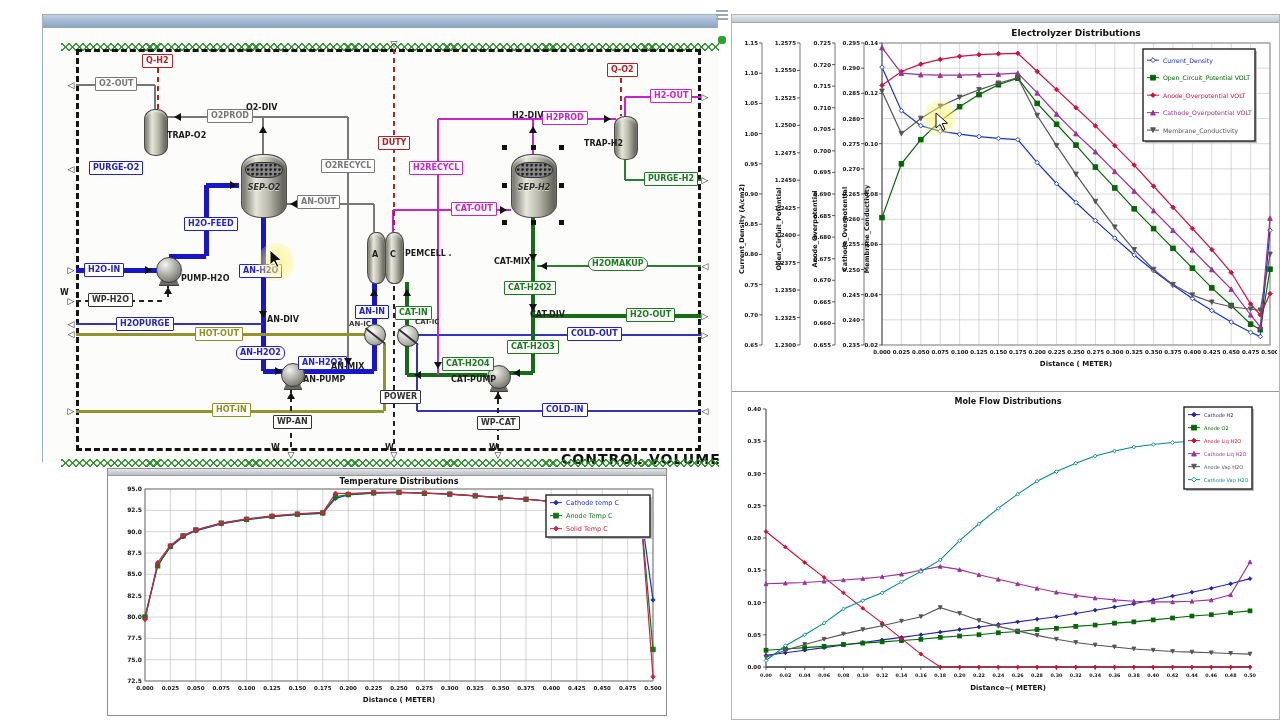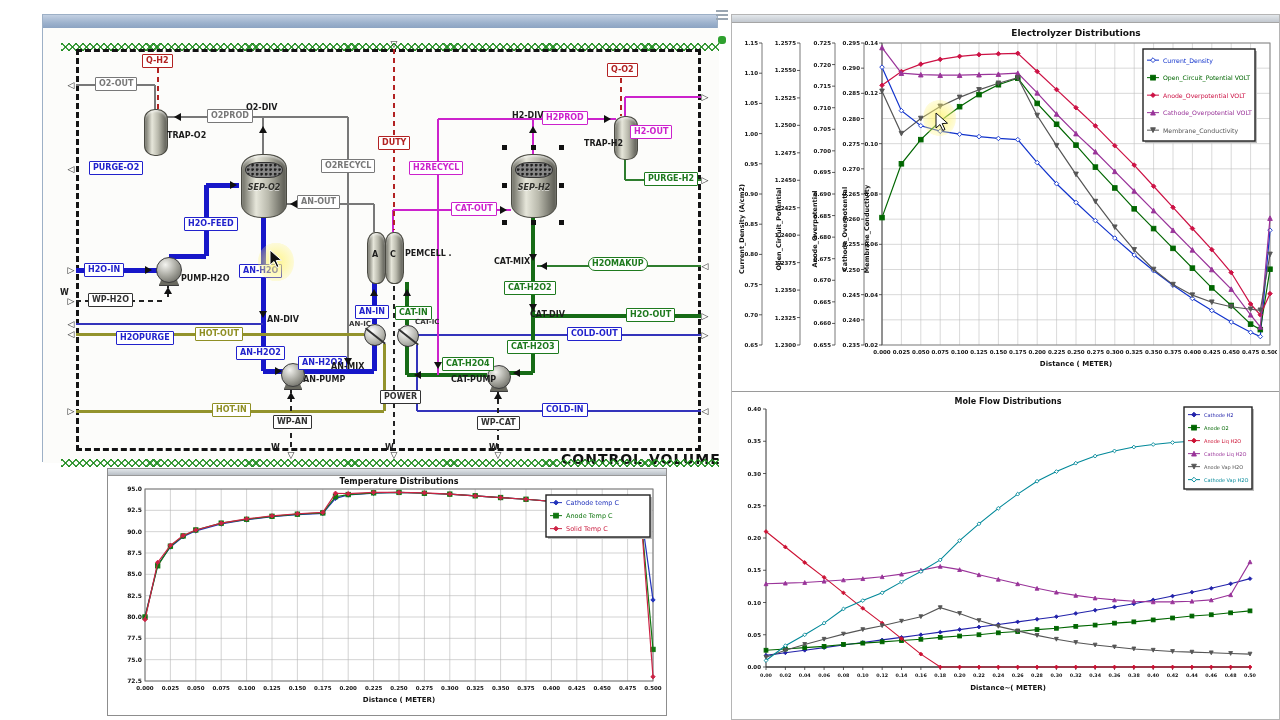--- a/index.html
+++ b/index.html
@@ -142,37 +142,37 @@
         <div class="slabel" style="left: 164px; top: 81px; border-color: rgb(120, 120, 120); color: rgb(120, 120, 120);">O2PROD</div>
         <div class="slabel" style="left: 46px; top: 133px; border-color: rgb(34, 34, 204); color: rgb(34, 34, 204);">PURGE-O2</div>
         <div class="slabel" style="left: 141px; top: 189px; border-color: rgb(34, 34, 204); color: rgb(34, 34, 204);">H2O-FEED</div>
         <div class="slabel" style="left: 254px; top: 167px; border-color: rgb(120, 120, 120); color: rgb(120, 120, 120);">AN-OUT</div>
         <div class="slabel" style="left: 278px; top: 131px; border-color: rgb(120, 120, 120); color: rgb(120, 120, 120);">O2RECYCL</div>
         <div class="slabel" style="left: 335px; top: 108px; border-color: rgb(178, 34, 34); color: rgb(178, 34, 34);">DUTY</div>
         <div class="slabel" style="left: 366px; top: 133px; border-color: rgb(204, 34, 204); color: rgb(204, 34, 204);">H2RECYCL</div>
         <div class="slabel" style="left: 408px; top: 174px; border-color: rgb(204, 34, 204); color: rgb(204, 34, 204);">CAT-OUT</div>
         <div class="slabel" style="left: 499px; top: 83px; border-color: rgb(204, 34, 204); color: rgb(204, 34, 204);">H2PROD</div>
         <div class="slabel" style="left: 564px; top: 35px; border-color: rgb(178, 34, 34); color: rgb(178, 34, 34);">Q-O2</div>
-        <div class="slabel" style="left: 587px; top: 61px; border-color: rgb(204, 34, 204); color: rgb(204, 34, 204); margin-top: 36px;">H2-OUT</div>
+        <div class="slabel" style="left: 607px; top: 61px; border-color: rgb(204, 34, 204); color: rgb(204, 34, 204);">H2-OUT</div>
         <div class="slabel" style="left: 601px; top: 144px; border-color: rgb(30, 122, 30); color: rgb(30, 122, 30);">PURGE-H2</div>
         <div class="slabel" style="left: 545px; top: 229px; border-color: rgb(30, 122, 30); color: rgb(30, 122, 30); border-radius: 7px;">H2OMAKUP</div>
         <div class="slabel" style="left: 461px; top: 253px; border-color: rgb(30, 122, 30); color: rgb(30, 122, 30);">CAT-H2O2</div>
         <div class="slabel" style="left: 583px; top: 280px; border-color: rgb(30, 122, 30); color: rgb(30, 122, 30);">H2O-OUT</div>
         <div class="slabel" style="left: 524px; top: 299px; border-color: rgb(34, 34, 204); color: rgb(34, 34, 204);">COLD-OUT</div>
         <div class="slabel" style="left: 464px; top: 312px; border-color: rgb(30, 122, 30); color: rgb(30, 122, 30);">CAT-H2O3</div>
         <div class="slabel" style="left: 399px; top: 329px; border-color: rgb(30, 122, 30); color: rgb(30, 122, 30);">CAT-H2O4</div>
         <div class="slabel" style="left: 337px; top: 362px; border-color: rgb(51, 51, 51); color: rgb(51, 51, 51);">POWER</div>
         <div class="slabel" style="left: 499px; top: 375px; border-color: rgb(34, 34, 204); color: rgb(34, 34, 204);">COLD-IN</div>
         <div class="slabel" style="left: 434px; top: 388px; border-color: rgb(51, 51, 51); color: rgb(51, 51, 51);">WP-CAT</div>
         <div class="slabel" style="left: 169px; top: 375px; border-color: rgb(143, 143, 36); color: rgb(143, 143, 36);">HOT-IN</div>
         <div class="slabel" style="left: 230px; top: 387px; border-color: rgb(51, 51, 51); color: rgb(51, 51, 51);">WP-AN</div>
         <div class="slabel" style="left: 255px; top: 328px; border-color: rgb(34, 34, 204); color: rgb(34, 34, 204);">AN-H2O3</div>
-        <div class="slabel" style="left: 193px; top: 318px; border-color: rgb(34, 34, 204); color: rgb(34, 34, 204);">AN-H2O2</div>
+        <div class="slabel" style="left: 193px; top: 318px; border-color: rgb(34, 34, 204); color: rgb(34, 34, 204); border-radius: 6px;">AN-H2O2</div>
         <div class="slabel" style="left: 152px; top: 299px; border-color: rgb(143, 143, 36); color: rgb(143, 143, 36);">HOT-OUT</div>
-        <div class="slabel" style="left: 73px; top: 303px; border-color: rgb(34, 34, 204); color: rgb(34, 34, 204);">H2OPURGE</div>
+        <div class="slabel" style="left: 73px; top: 289px; border-color: rgb(34, 34, 204); color: rgb(34, 34, 204);">H2OPURGE</div>
         <div class="slabel" style="left: 45px; top: 265px; border-color: rgb(51, 51, 51); color: rgb(51, 51, 51);">WP-H2O</div>
         <div class="slabel" style="left: 41px; top: 235px; border-color: rgb(34, 34, 204); color: rgb(34, 34, 204);">H2O-IN</div>
         <div class="slabel" style="left: 196px; top: 236px; border-color: rgb(34, 34, 204); color: rgb(34, 34, 204);">AN-H2O</div>
         <div class="slabel" style="left: 312px; top: 277px; border-color: rgb(34, 34, 204); color: rgb(34, 34, 204);">AN-IN</div>
         <div class="slabel" style="left: 352px; top: 278px; border-color: rgb(30, 122, 30); color: rgb(30, 122, 30);">CAT-IN</div>
         <div class="ptext" style="left: 124px; top: 103px;">TRAP-O2</div>
         <div class="ptext" style="left: 203px; top: 75px;">O2-DIV</div>
         <div class="ptext" style="left: 138px; top: 246px;">PUMP-H2O</div>
         <div class="ptext" style="left: 224px; top: 287px;">AN-DIV</div>
         <div class="ptext" style="left: 260px; top: 347px;">AN-PUMP</div>

